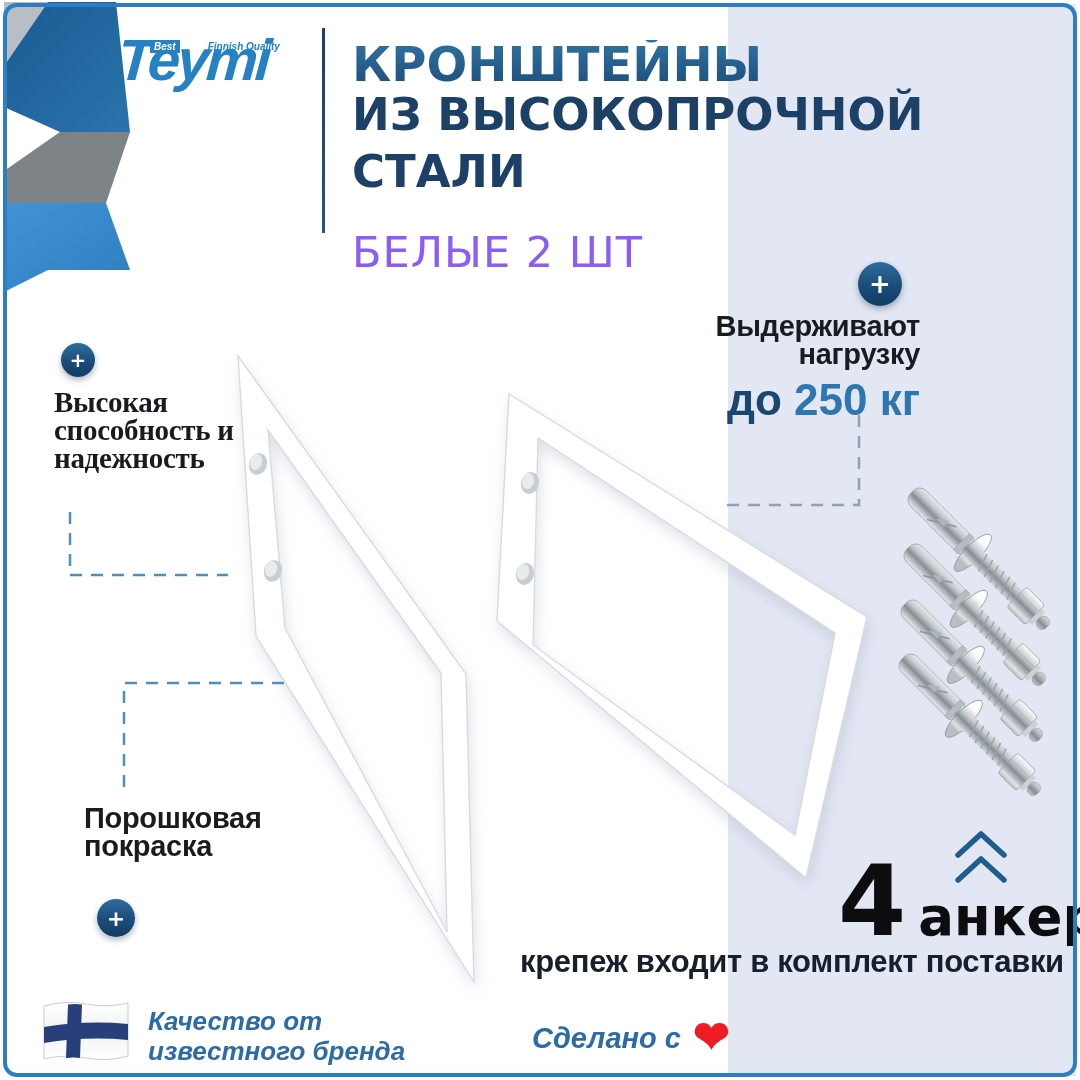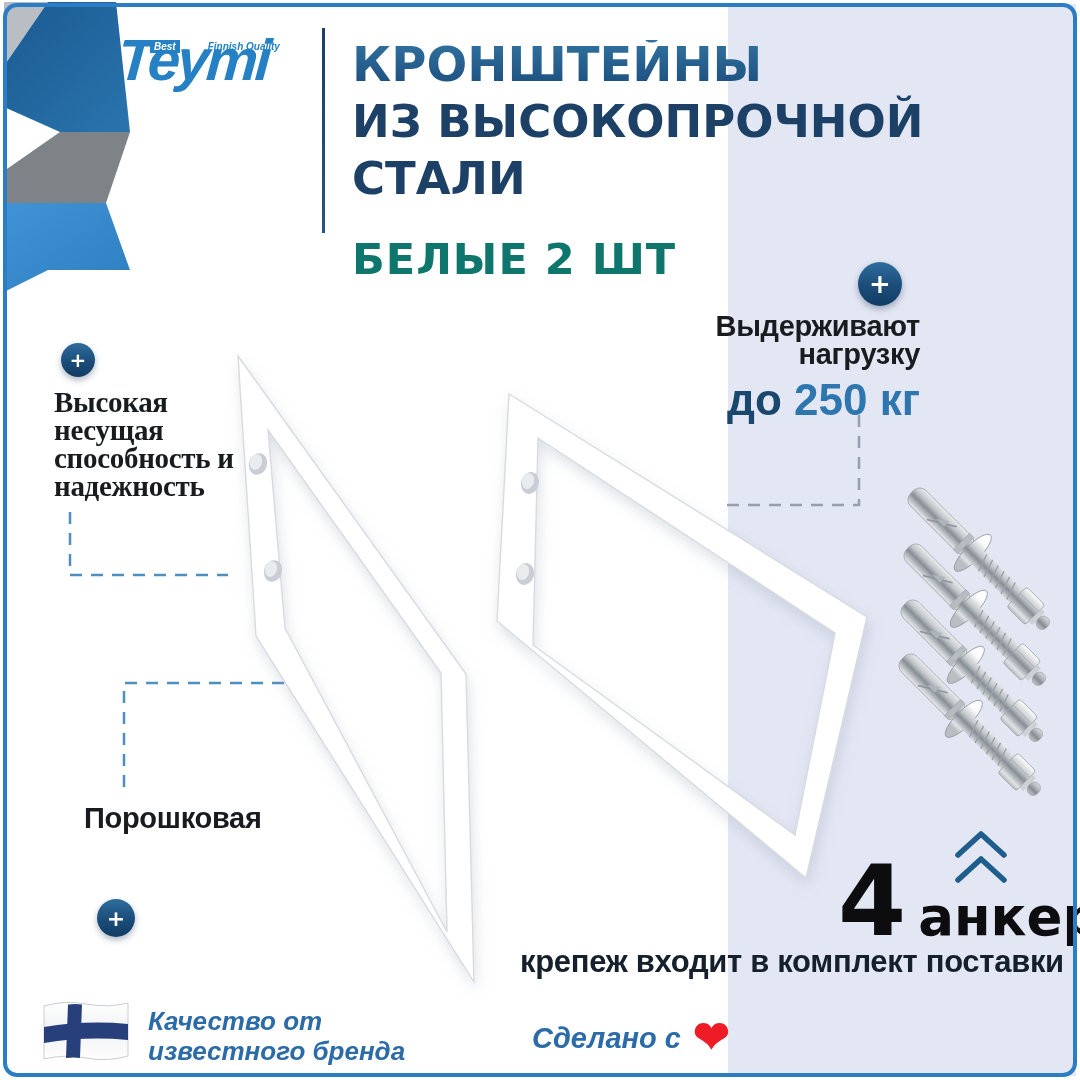--- a/index.html
+++ b/index.html
@@ -21,23 +21,23 @@
       font-style:italic;font-weight:bold;align-items:center;}
   .brand-tagline .best{background:#2581c4;color:#fff;padding:0 4px;line-height:13px;}
   .brand-tagline .rest{color:#2581c4;padding-left:24px;}
   .divider{left:322px;top:28px;width:3px;height:205px;z-index:6;
       background:linear-gradient(#1b3f66,#28547e);}
   
   .title-block{left:352px;top:40px;z-index:7;font-family:"DejaVu Sans",sans-serif;}
   .title-main{font-size:48px;font-weight:bold;line-height:1;letter-spacing:0px;
       background:linear-gradient(#31729f,#1c4e7e);-webkit-background-clip:text;
       background-clip:text;color:transparent;}
-  .title-sub{font-size:45px;font-weight:bold;color:#1d4166;line-height:1;margin-top:11px;letter-spacing:0;}
+  .title-sub{font-size:45px;font-weight:bold;color:#1d4166;line-height:1;margin-top:4px;letter-spacing:0;}
   .title-sub2{margin-top:12px;}
-  .title-variant{font-size:43px;font-weight:bold;color:#0f766e;margin-top:33px;letter-spacing:1px;}
+  .title-variant{font-size:43px;font-weight:normal;color:#8b5cf6;margin-top:33px;letter-spacing:1px;}
   
   .plus-badge{z-index:7;border-radius:50%;display:flex;align-items:center;justify-content:center;
       background:linear-gradient(180deg,#2e6d9e 0%,#1b4c79 55%,#123c63 100%);
       box-shadow:0 3px 6px rgba(20,50,80,.35);color:#fff;font-weight:bold;
       font-family:"DejaVu Sans",sans-serif;}
   .plus-sm{width:34px;height:34px;font-size:20px;}
   .plus-md{width:38px;height:38px;font-size:22px;}
   .plus-lg{width:44px;height:44px;font-size:26px;}
   
   .note-text{z-index:7;font-size:29px;line-height:28px;font-weight:600;color:#191c1f;
@@ -171,27 +171,27 @@
   </div>
   <div class="abs plus-badge plus-lg" style="left:858px;top:262px;">
     <span>+</span>
   </div>
   <div class="abs plus-badge plus-md" style="left:97px;top:899px;">
     <span>+</span>
   </div>
 
   <div class="abs note-text" style="left:54px;top:388px;font-family:Liberation Serif, serif;">
     <div>Высокая</div>
-    <div>несущая</div>
     <div>способность и</div>
     <div>надежность</div>
   </div>
 
   <div class="abs note-text" style="left:84px;top:804px;">
     <div>Порошковая</div>
+    <div>покраска</div>
   </div>
 
   <div class="abs note-text note-right" style="right:160px;top:312px;">
     <div>Выдерживают</div>
     <div>нагрузку</div>
     <div class="load-line">
       <span class="load-prefix">до</span>
       <span class="load-value">250 кг</span>
     </div>
   </div>

